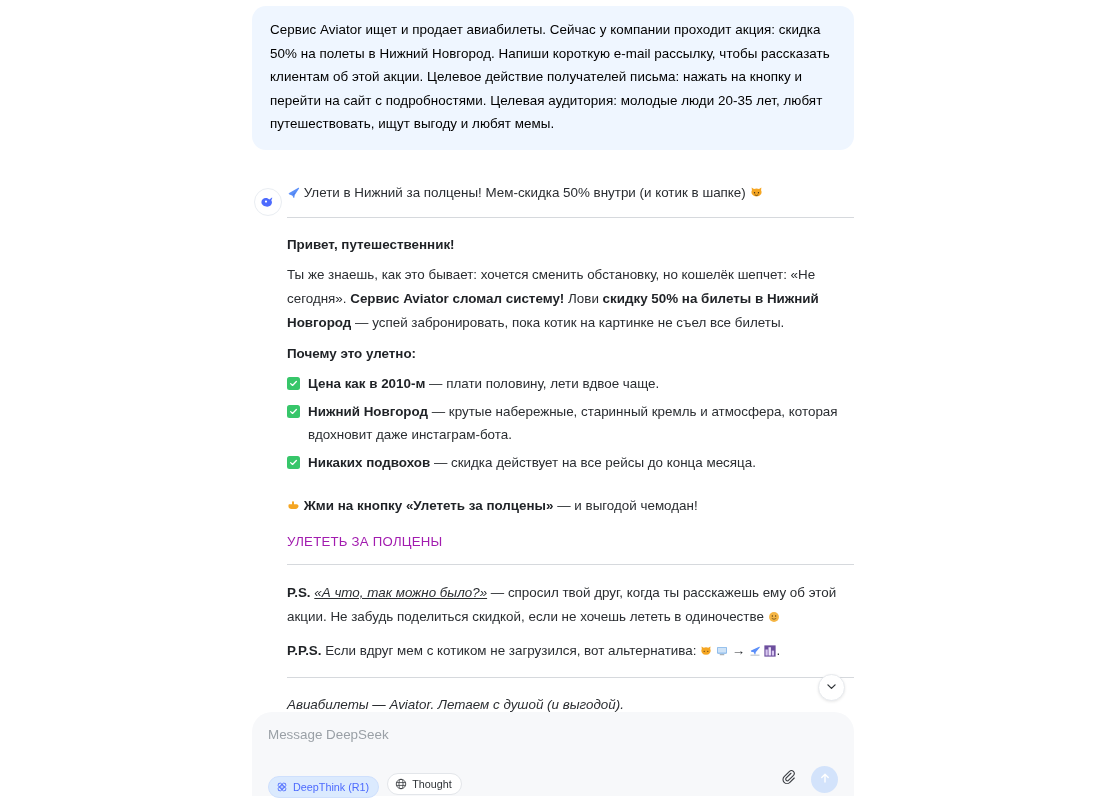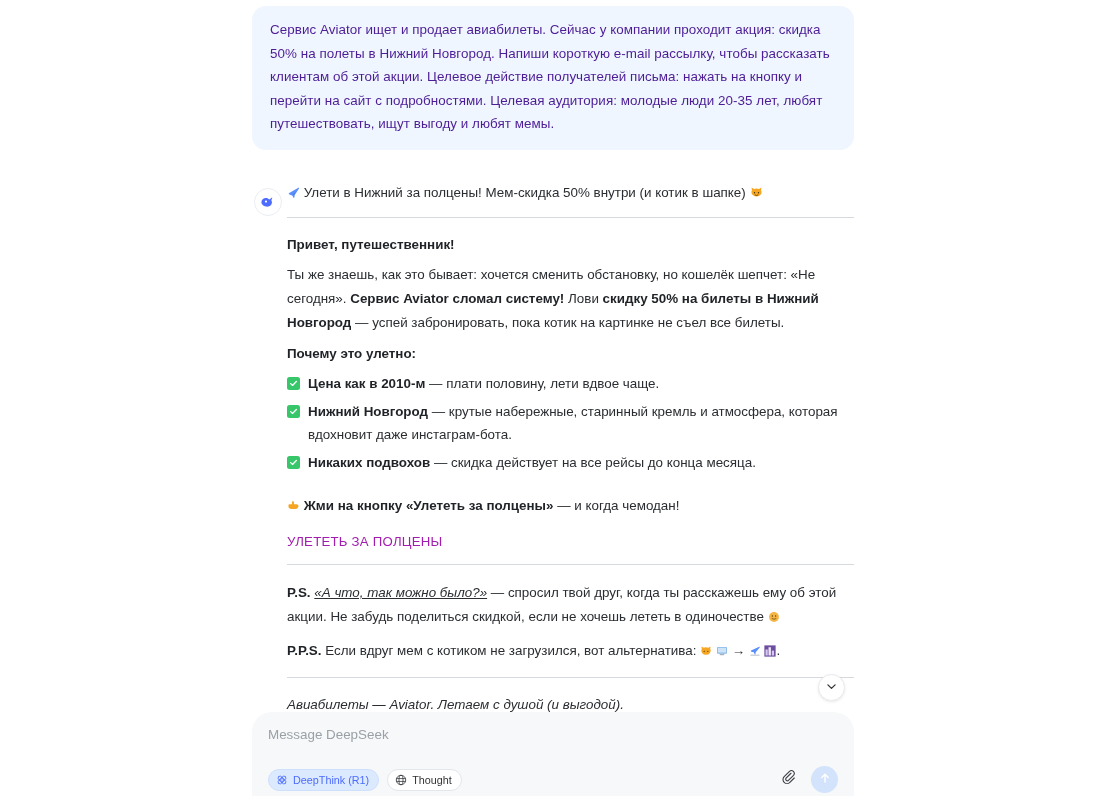--- a/index.html
+++ b/index.html
@@ -32,21 +32,21 @@
   .user-row {
     display: flex;
     justify-content: flex-start;
     padding-top: 6px;
   }
   .user-bubble {
     background: #eff6ff;
     border-radius: 14px;
     padding: 12px 18px 14px 18px;
     width: 602px;
-    color: #4c1d95;
+    color: #000000;
     font-size: 13.4px;
     line-height: 23.5px;
     letter-spacing: 0.05px;
   }
 
   
   .assistant-row {
     position: relative;
     margin-top: 32px;
   }
@@ -189,20 +189,21 @@
     border-radius: 11px;
     font-size: 10.8px;
     cursor: pointer;
     user-select: none;
     white-space: nowrap;
   }
   .tool-btn.active {
     background: #dbeafe;
     color: #4d6bfe;
     border: 1px solid #cfe0fd;
+    margin-top: 7px;
   }
   .tool-btn.plain {
     background: #ffffff;
     color: #2f3337;
     border: 1px solid #e3e6ea;
   }
   .tool-btn svg { display: block; }
 
   .composer-right {
     position: absolute;
@@ -306,21 +307,21 @@
               <span class="strong">Никаких подвохов</span><span> — скидка действует на все рейсы до конца месяца.</span>
             </li>
           </ul>
 
           <p class="cta-para">
             <span class="ico-inline">
               <svg width="13" height="13" viewBox="0 0 16 16">
                 <path d="M1.8 7.6c0-.7.5-1.1 1.1-1.1h3.3V4.0c0-.7.5-1.2 1.2-1.2s1.2.5 1.2 1.2v2.4h3.1c1.4 0 2.5 1.0 2.5 2.3 0 1.9-1.6 3.6-3.9 3.6H5.5c-2.1 0-3.7-1.4-3.7-3.0z" fill="#f5a623"></path>
               </svg>
             </span>
-            <span class="strong">Жми на кнопку «Улететь за полцены»</span><span> — и когда чемодан!</span>
+            <span class="strong">Жми на кнопку «Улететь за полцены»</span><span> — и выгодой чемодан!</span>
           </p>
 
           <a class="cta-link" href="#">УЛЕТЕТЬ ЗА ПОЛЦЕНЫ</a>
 
           <hr class="rule">
 
           <p class="para"><span class="strong">P.S.</span> <span class="italic">«А что, так можно было?»</span><span> — спросил твой друг, когда ты расскажешь ему об этой акции. Не забудь поделиться скидкой, если не хочешь лететь в одиночестве </span><span class="ico-inline">
             <svg width="12" height="12" viewBox="0 0 16 16">
               <circle cx="8" cy="8" r="6.6" fill="#f5b544"></circle>
               <circle cx="5.8" cy="6.6" r=".9" fill="#5a3e12"></circle>

